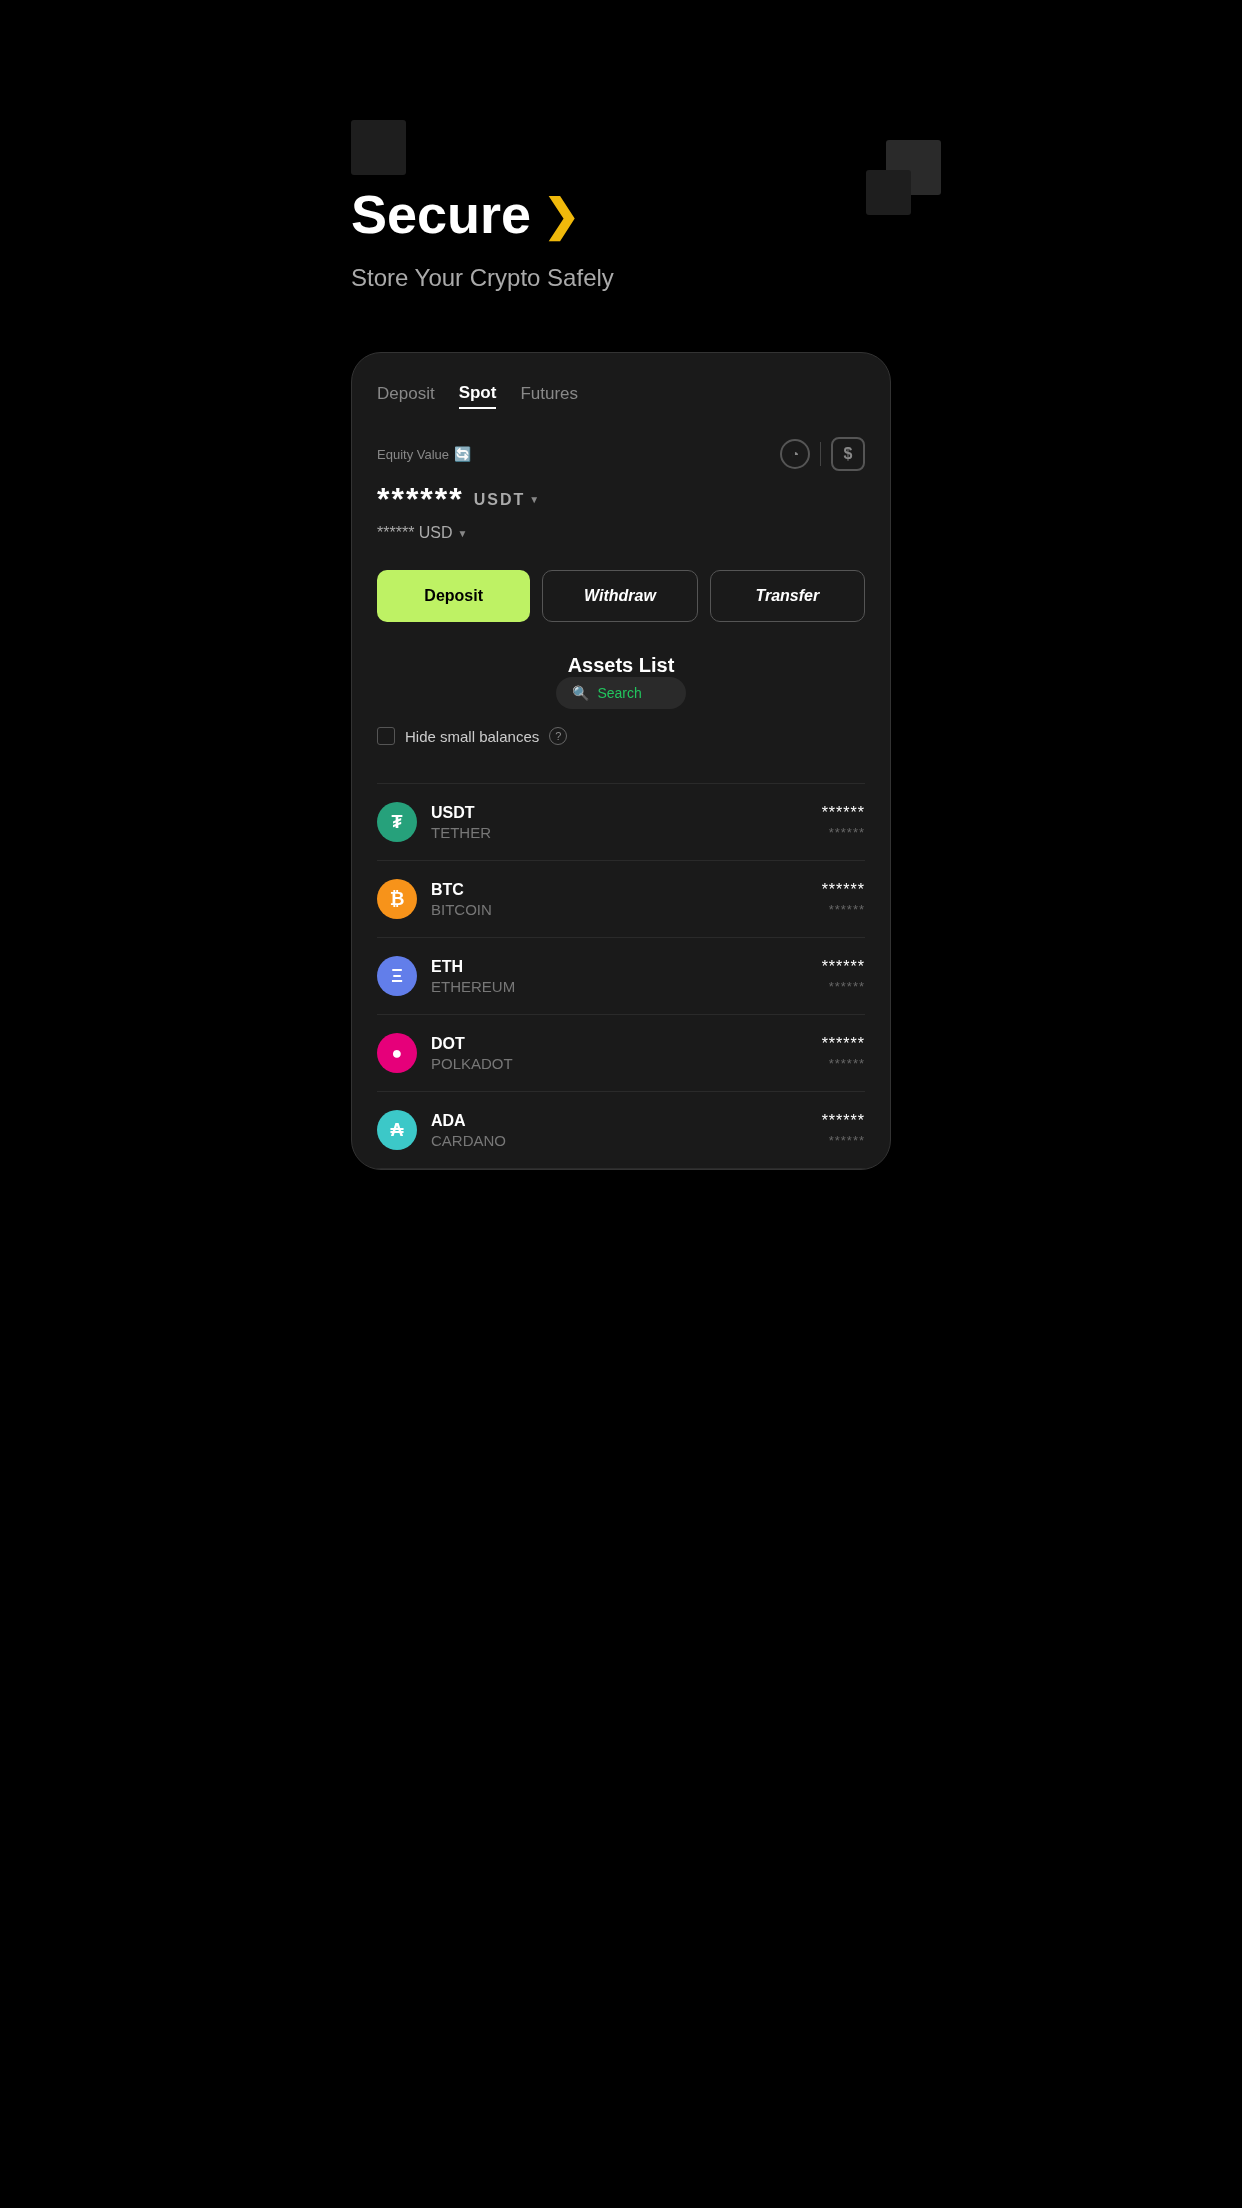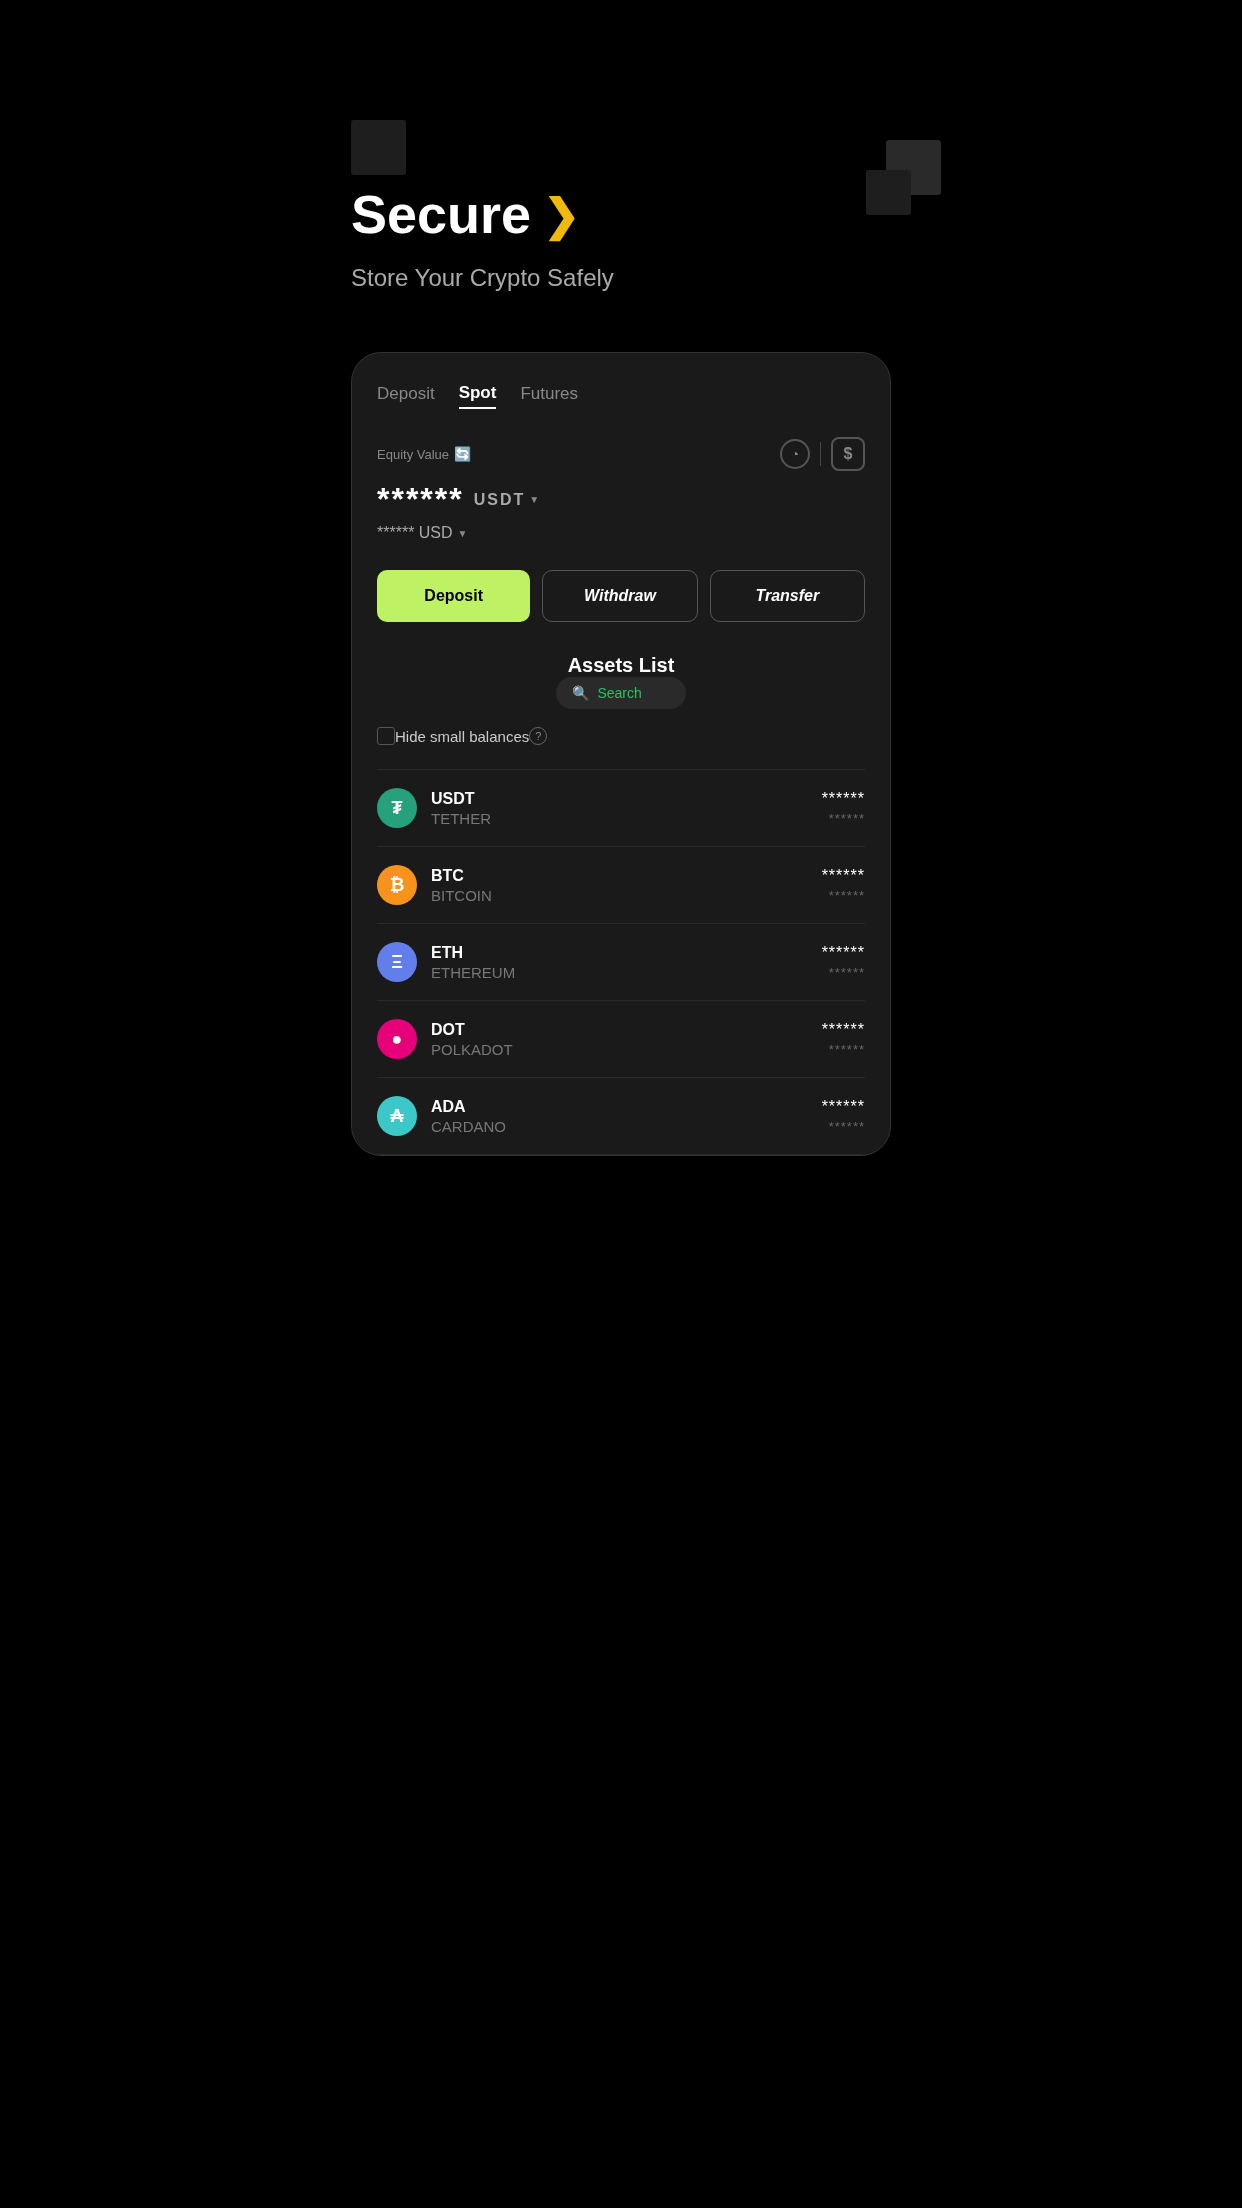--- a/index.html
+++ b/index.html
@@ -263,21 +263,22 @@
 
     .search-text {
       font-size: 14px;
       color: #22c55e;
       text-align: right;
     }
 
     .hide-balances-row {
       display: flex;
       align-items: center;
-      margin-bottom: 24px;
+      gap: 10px;
+      margin-bottom: 38px;
     }
 
     .checkbox {
       width: 18px;
       height: 18px;
       border: 1.5px solid #555;
       border-radius: 3px;
       background: transparent;
       flex-shrink: 0;
     }

